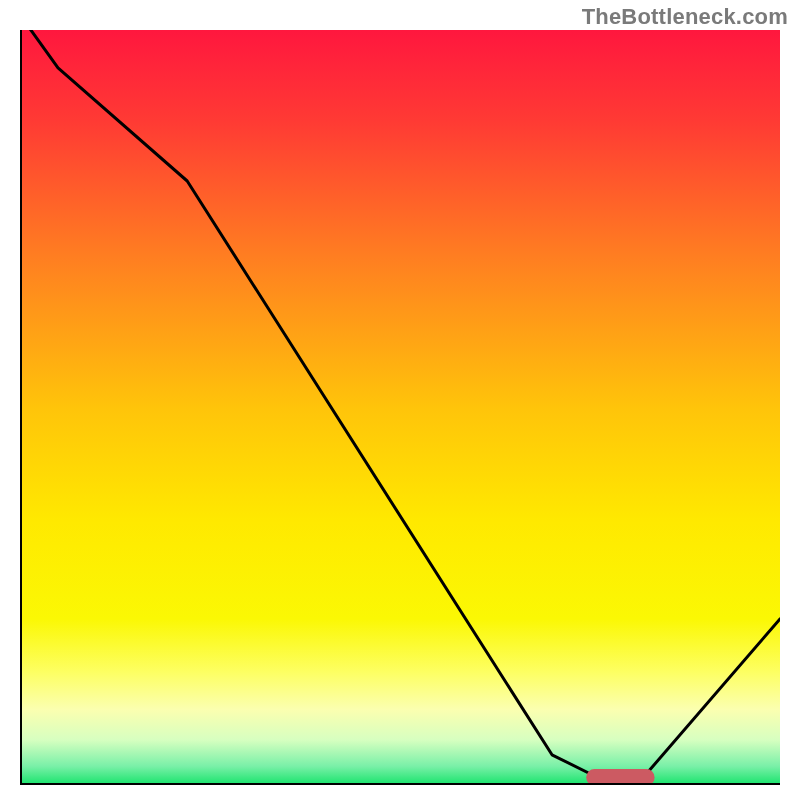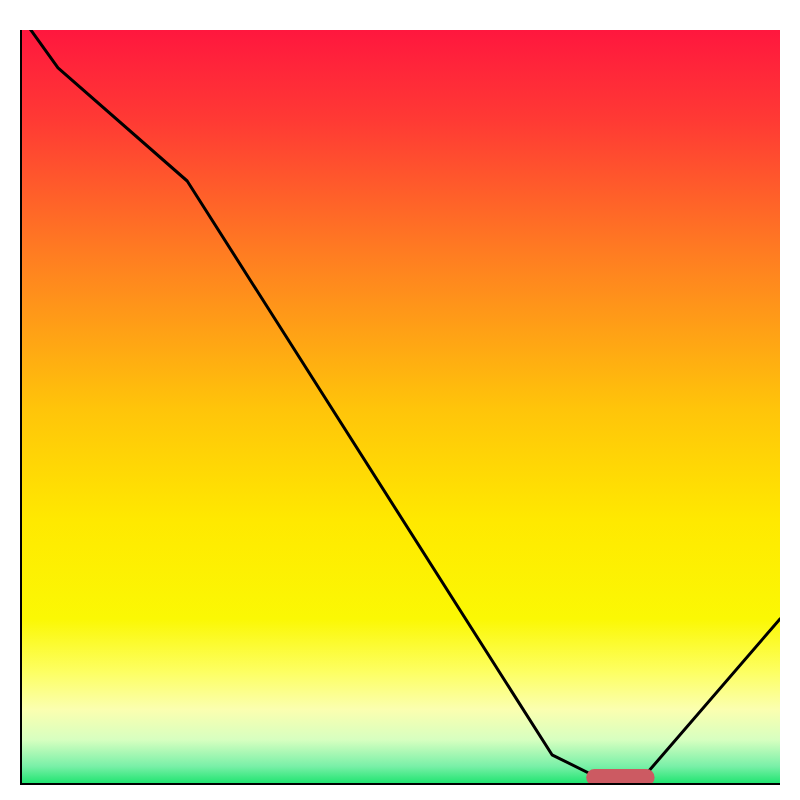--- a/index.html
+++ b/index.html
@@ -36,20 +36,21 @@
     width: 760px;
     height: 755px;
   }
   svg { display:block; }
 </style>
 </head>
 <body>
 
 <div class="frame">
 
+  <div class="watermark">TheBottleneck.com</div>
 
   <div class="plot">
     <svg id="chart-svg" width="760" height="755" viewBox="0 0 760 755" preserveAspectRatio="none">
       <defs>
         <linearGradient id="bg-grad" x1="0" y1="0" x2="0" y2="1">
             <stop offset="0%" stop-color="#ff173e"></stop>
             <stop offset="12%" stop-color="#ff3a34"></stop>
             <stop offset="30%" stop-color="#ff7e21"></stop>
             <stop offset="50%" stop-color="#ffc40a"></stop>
             <stop offset="65%" stop-color="#ffe900"></stop>

